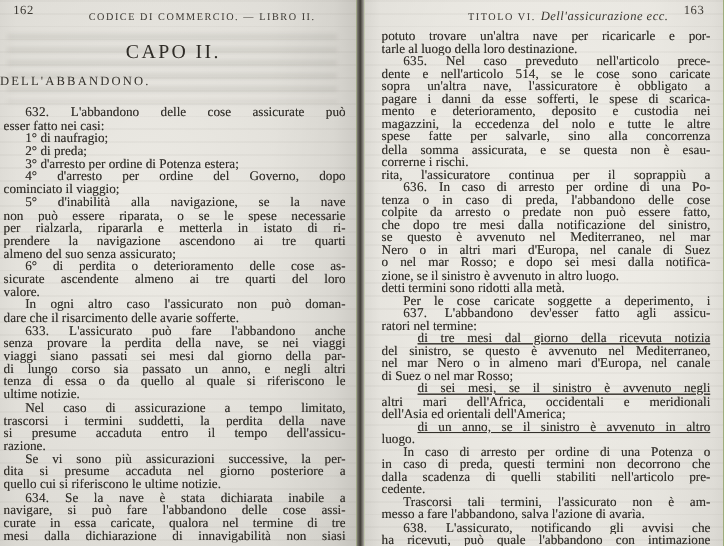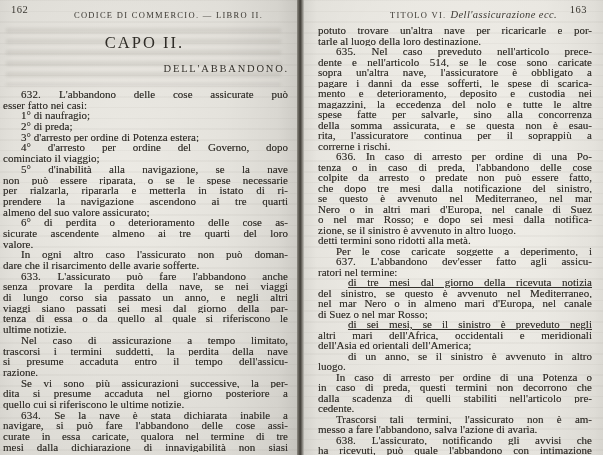--- a/index.html
+++ b/index.html
@@ -39,21 +39,21 @@
   .folio-left{position:absolute;left:11px;top:0;}
   .folio-right{position:absolute;right:16px;top:0;}
   .rh-caps{font-size:8.5px;letter-spacing:1.3px;color:#3a3731;margin-left:40px;}
   .rh-center{display:block;text-align:center;padding:0 26px;white-space:nowrap;}
   .rh-italic{font-style:italic;font-size:10.5px;letter-spacing:0.4px;color:#3a3731;}
   .chapter{
     position:absolute;top:33px;left:0;right:8px;text-align:center;z-index:2;
     font-size:16.5px;letter-spacing:2px;color:#2f2c27;
   }
   .chapter-sub{
-    position:absolute;top:63px;left:0;right:8px;text-align:right;z-index:2;
+    position:absolute;top:63px;left:0;right:8px;text-align:left;z-index:2;
     font-size:10.5px;letter-spacing:1.8px;color:#34312b;
   }
   .body{position:absolute;z-index:2;}
   .body-left{left:3px;right:9px;top:89px;}
   .body-right{left:14px;right:11px;top:25px;}
   .ln{
     height:10.7px;line-height:10.7px;font-size:11px;
     overflow:hidden;text-align:justify;white-space:nowrap;
     text-shadow:0 0 0.5px rgba(48,44,38,0.55);
   }
@@ -83,30 +83,30 @@
         <div class="ln">esser fatto nei casi:</div>
         <div class="ln i1">1° di naufragio;</div>
         <div class="ln i1">2° di preda;</div>
         <div class="ln i1">3° d'arresto per ordine di Potenza estera;</div>
         <div class="ln i1 j">4° d'arresto per ordine del Governo, dopo</div>
         <div class="ln">cominciato il viaggio;</div>
         <div class="ln i1 j">5° d'inabilità alla navigazione, se la nave</div>
         <div class="ln j">non può essere riparata, o se le spese necessarie</div>
         <div class="ln j">per rialzarla, ripararla e metterla in istato di ri-</div>
         <div class="ln j">prendere la navigazione ascendono ai tre quarti</div>
-        <div class="ln">almeno del suo valore assicurato;</div>
+        <div class="ln">almeno del suo senza assicurato;</div>
         <div class="ln i1 j">6° di perdita o deterioramento delle cose as-</div>
         <div class="ln j">sicurate ascendente almeno ai tre quarti del loro</div>
         <div class="ln">valore.</div>
         <div class="ln i1 j">In ogni altro caso l'assicurato non può doman-</div>
         <div class="ln">dare che il risarcimento delle avarie sofferte.</div>
         <div class="ln i1 j"><b>633.&nbsp;</b>L'assicurato può fare l'abbandono anche</div>
         <div class="ln j">senza provare la perdita della nave, se nei viaggi</div>
+        <div class="ln j">viaggi siano passati sei mesi dal giorno della par-</div>
         <div class="ln j">di lungo corso sia passato un anno, e negli altri</div>
-        <div class="ln j">viaggi siano passati sei mesi dal giorno della par-</div>
         <div class="ln j">tenza di essa o da quello al quale si riferiscono le</div>
         <div class="ln">ultime notizie.</div>
         <div class="ln i1 j">Nel caso di assicurazione a tempo limitato,</div>
         <div class="ln j">trascorsi i termini suddetti, la perdita della nave</div>
         <div class="ln j">si presume accaduta entro il tempo dell'assicu-</div>
         <div class="ln">razione.</div>
         <div class="ln i1 j">Se vi sono più assicurazioni successive, la per-</div>
         <div class="ln j">dita si presume accaduta nel giorno posteriore a</div>
         <div class="ln">quello cui si riferiscono le ultime notizie.</div>
         <div class="ln i1 j"><b>634.&nbsp;</b>Se la nave è stata dichiarata inabile a</div>
@@ -130,39 +130,39 @@
         <div class="ln j">potuto trovare un'altra nave per ricaricarle e por-</div>
         <div class="ln">tarle al luogo della loro destinazione.</div>
         <div class="ln i1 j"><b>635.&nbsp;</b>Nel caso preveduto nell'articolo prece-</div>
         <div class="ln j">dente e nell'articolo 514, se le cose sono caricate</div>
         <div class="ln j">sopra un'altra nave, l'assicuratore è obbligato a</div>
         <div class="ln j">pagare i danni da esse sofferti, le spese di scarica-</div>
         <div class="ln j">mento e deterioramento, deposito e custodia nei</div>
         <div class="ln j">magazzini, la eccedenza del nolo e tutte le altre</div>
         <div class="ln j">spese fatte per salvarle, sino alla concorrenza</div>
         <div class="ln j">della somma assicurata, e se questa non è esau-</div>
+        <div class="ln">correrne i rischi.</div>
         <div class="ln j">rita, l'assicuratore continua per il soprappiù a</div>
-        <div class="ln">correrne i rischi.</div>
         <div class="ln i1 j"><b>636.&nbsp;</b>In caso di arresto per ordine di una Po-</div>
         <div class="ln j">tenza o in caso di preda, l'abbandono delle cose</div>
         <div class="ln j">colpite da arresto o predate non può essere fatto,</div>
         <div class="ln j">che dopo tre mesi dalla notificazione del sinistro,</div>
         <div class="ln j">se questo è avvenuto nel Mediterraneo, nel mar</div>
         <div class="ln j">Nero o in altri mari d'Europa, nel canale di Suez</div>
         <div class="ln j">o nel mar Rosso; e dopo sei mesi dalla notifica-</div>
         <div class="ln">zione, se il sinistro è avvenuto in altro luogo.</div>
         <div class="ln">detti termini sono ridotti alla metà.</div>
         <div class="ln i1 j">Per le cose caricate soggette a deperimento, i</div>
         <div class="ln i1 j"><b>637.&nbsp;</b>L'abbandono dev'esser fatto agli assicu-</div>
         <div class="ln">ratori nel termine:</div>
         <div class="ln i2 j">di tre mesi dal giorno della ricevuta notizia</div>
         <div class="ln j">del sinistro, se questo è avvenuto nel Mediterraneo,</div>
         <div class="ln j">nel mar Nero o in almeno mari d'Europa, nel canale</div>
         <div class="ln">di Suez o nel mar Rosso;</div>
-        <div class="ln i2 j">di sei mesi, se il sinistro è preveduto negli</div>
+        <div class="ln i2 j">di sei mesi, se il sinistro è avvenuto negli</div>
         <div class="ln j">altri mari dell'Africa, occidentali e meridionali</div>
         <div class="ln">dell'Asia ed orientali dell'America;</div>
         <div class="ln i2 j">di un anno, se il sinistro è avvenuto in altro</div>
         <div class="ln">luogo.</div>
         <div class="ln i1 j">In caso di arresto per ordine di una Potenza o</div>
         <div class="ln j">in caso di preda, questi termini non decorrono che</div>
         <div class="ln j">dalla scadenza di quelli stabiliti nell'articolo pre-</div>
         <div class="ln">cedente.</div>
         <div class="ln i1 j">Trascorsi tali termini, l'assicurato non è am-</div>
         <div class="ln">messo a fare l'abbandono, salva l'azione di avarìa.</div>

